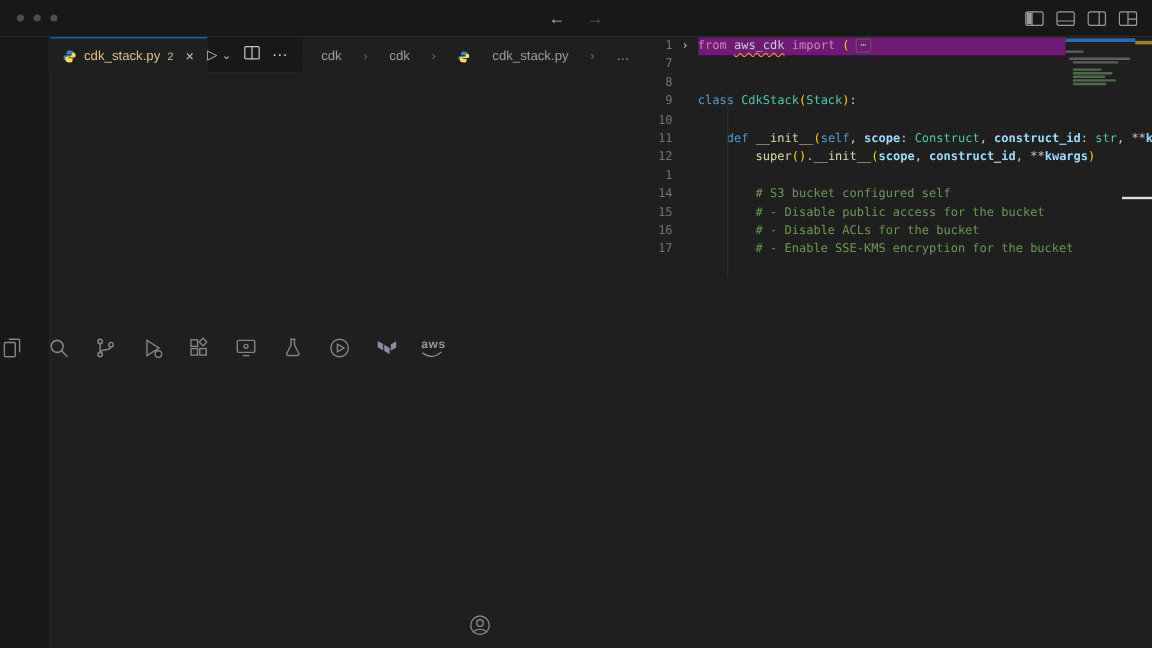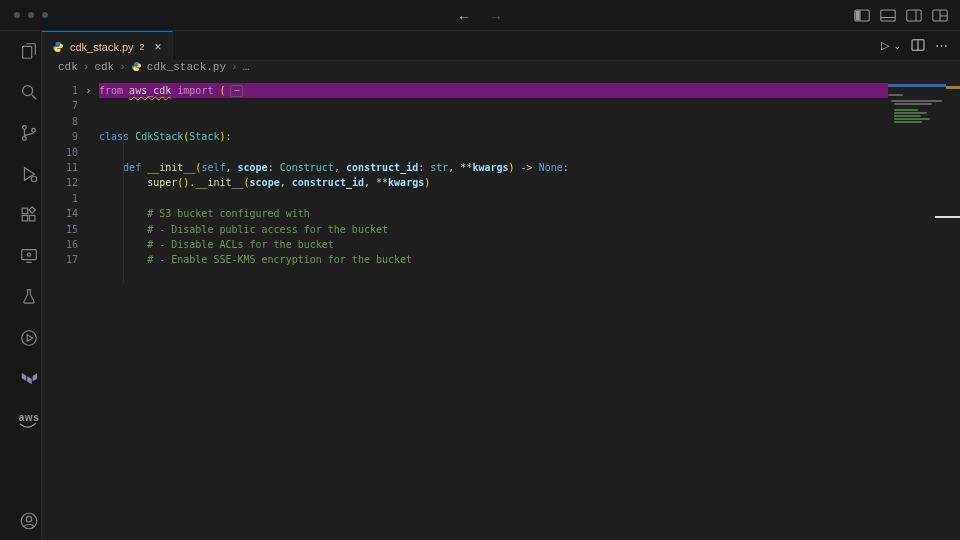--- a/index.html
+++ b/index.html
@@ -11,42 +11,42 @@
   .tb-left { width:200px; display:flex; align-items:center; gap:8px; padding-left:14px; }
   .tb-dot { width:6px; height:6px; border-radius:50%; background:#4d4d4d; }
   .tb-center { flex:1; display:flex; justify-content:center; align-items:center; gap:18px; }
   .nav-arrow { font-size:14px; color:#b6b6b6; line-height:1; }
   .nav-arrow.disabled { color:#585858; }
   .tb-right { width:200px; display:flex; justify-content:flex-end; align-items:center; gap:10px; padding-right:12px; }
   .tb-icon svg { display:block; }
 
   
   .workbench { display:flex; height:509px; }
-  .activitybar { width:42px; background:#181818; border-right:1px solid #2b2b2b; display:flex; flex-direction:column; align-items:flex-end; padding-top:9px; gap:19px; flex:none; }
+  .activitybar { width:42px; background:#181818; border-right:1px solid #2b2b2b; display:flex; align-items:center; padding-top:9px; gap:19px; flex:none; }
   .ab-item { width:24px; height:22px; display:flex; align-items:center; justify-content:center; }
   .ab-item svg { display:block; }
   .ab-bottom { margin-top:auto; margin-bottom:8px; }
   .aws-label { font-size:10px; font-weight:bold; color:#9a9a9a; letter-spacing:0.5px; }
 
-  .editor-col { flex:1; display:flex; flex-direction:column; min-width:0; }
+  .editor-col { flex:1; display:flex; min-width:0; }
 
   
   .tabbar { height:30px; background:#181818; display:flex; align-items:stretch; border-bottom:1px solid #252526; }
   .tab { display:flex; align-items:center; gap:6px; padding:0 10px; background:#1f1f1f; border-top:1px solid #0078d4; border-right:1px solid #252526; margin-bottom:-1px; }
   .tab-label { font-size:11px; color:#e2c08d; }
   .tab-badge { font-size:9px; color:#e2c08d; }
   .tab-close { font-size:12px; color:#c5c5c5; margin-left:4px; }
   .tab-spacer { flex:1; }
   .editor-actions { display:flex; align-items:center; gap:10px; padding-right:12px; background:#181818; }
   .ea-run { font-size:11px; color:#c5c5c5; }
   .ea-chevron { font-size:9px; color:#c5c5c5; margin-left:-6px; }
   .ea-more { font-size:13px; color:#c5c5c5; }
 
   
-  .breadcrumbs { height:22px; background:#1f1f1f; display:flex; align-items:flex-start; gap:5px; padding-left:16px; font-size:11px; color:#9d9d9d;font-family:Liberation Mono, monospace; }
+  .breadcrumbs { height:22px; background:#1f1f1f; display:flex; align-items:flex-end; gap:18px; padding-left:16px; font-size:11px; color:#9d9d9d; }
   .bc-sep { color:#6e6e6e; font-size:11px; }
   .bc-item { color:#9d9d9d; }
   .bc-icon { display:flex; align-items:center; }
 
   
   .code-area { flex:1; position:relative; background:#1f1f1f; overflow:hidden; }
   .code-lines { position:relative; padding-right:72px; font-family:"DejaVu Sans Mono", monospace; font-size:10px; line-height:15.4px; }
   .code-line { display:flex; height:15.4px; }
   .line-num { width:36px; text-align:right; color:#6e7681; flex:none; }
   .line-num.active { color:#c6c6c6; }
@@ -280,21 +280,21 @@
               <div class="line-text"><span class="plain">        </span><span class="fn">super</span><span class="b1">(</span><span class="b1">)</span><span class="plain">.</span><span class="fn">__init__</span><span class="b1">(</span><span class="var">scope</span><span class="plain">, </span><span class="var">construct_id</span><span class="plain">, </span><span class="plain">**</span><span class="var">kwargs</span><span class="b1">)</span></div>
             </div>
             <div class="code-line">
               <div class="line-num">1</div>
               <div class="fold-col"></div>
               <div class="line-text"></div>
             </div>
             <div class="code-line">
               <div class="line-num">14</div>
               <div class="fold-col"></div>
-              <div class="line-text"><span class="plain">        </span><span class="comment"># S3 bucket configured with</span></div>
+              <div class="line-text"><span class="plain">        </span><span class="comment"># S3 bucket configured self</span></div>
             </div>
             <div class="code-line">
               <div class="line-num">15</div>
               <div class="fold-col"></div>
               <div class="line-text"><span class="plain">        </span><span class="comment"># - Disable public access for the bucket</span></div>
             </div>
             <div class="code-line">
               <div class="line-num">16</div>
               <div class="fold-col"></div>
               <div class="line-text"><span class="plain">        </span><span class="comment"># - Disable ACLs for the bucket</span></div>

